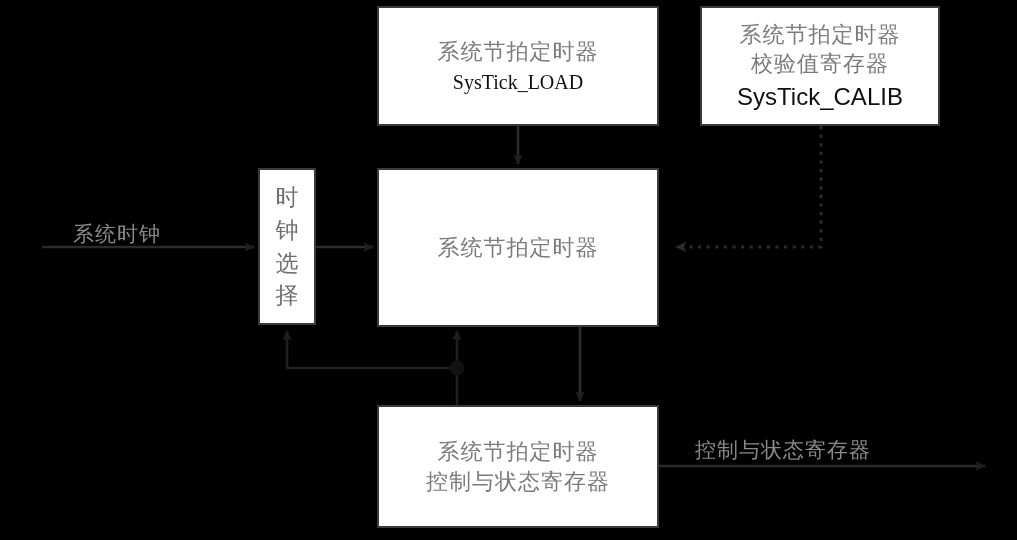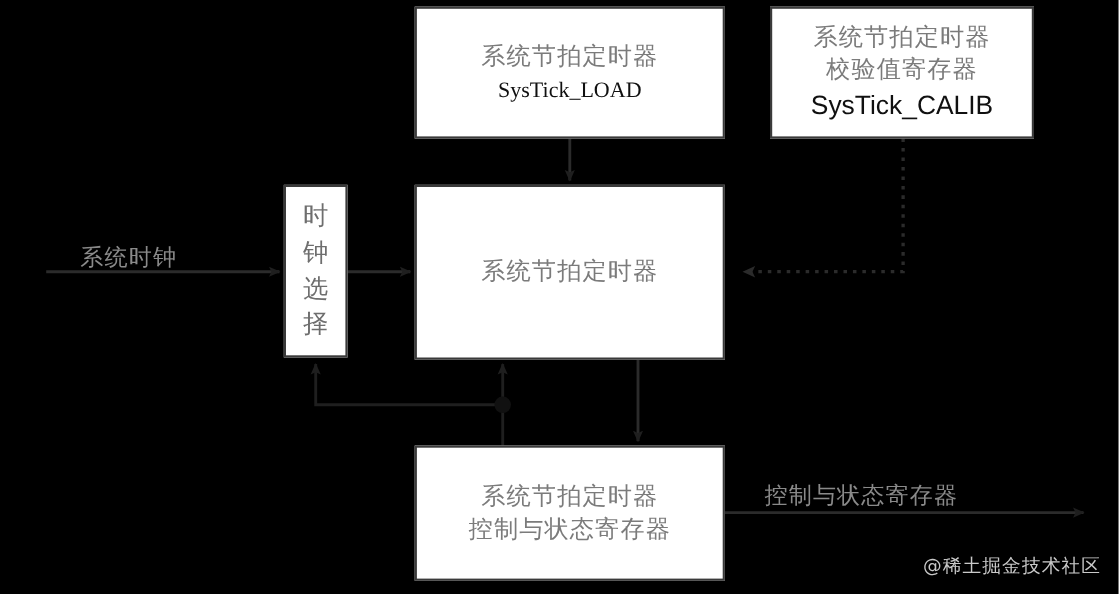--- a/index.html
+++ b/index.html
@@ -153,15 +153,14 @@
 
   <div class="box" id="box-ctrl" style="left:377px; top:405px; width:282px; height:123px;">
     <div class="cn-line">系统节拍定时器</div>
     <div class="cn-line">控制与状态寄存器</div>
   </div>
 
   <div class="edge-label" style="left:73px; top:208px;">系统时钟</div>
 
   <div class="edge-label" style="left:695px; top:424px;">控制与状态寄存器</div>
 
-  <div id="watermark">@稀土掘金技术社区</div>
 
 </div>
 
 </body></html>

